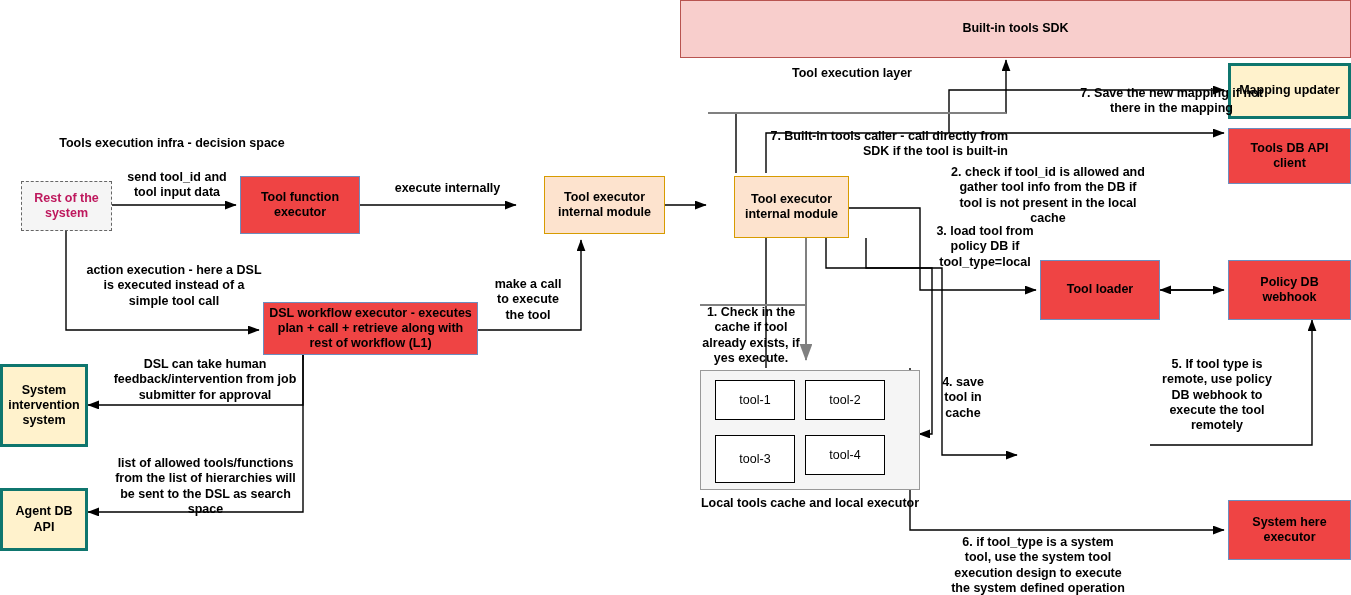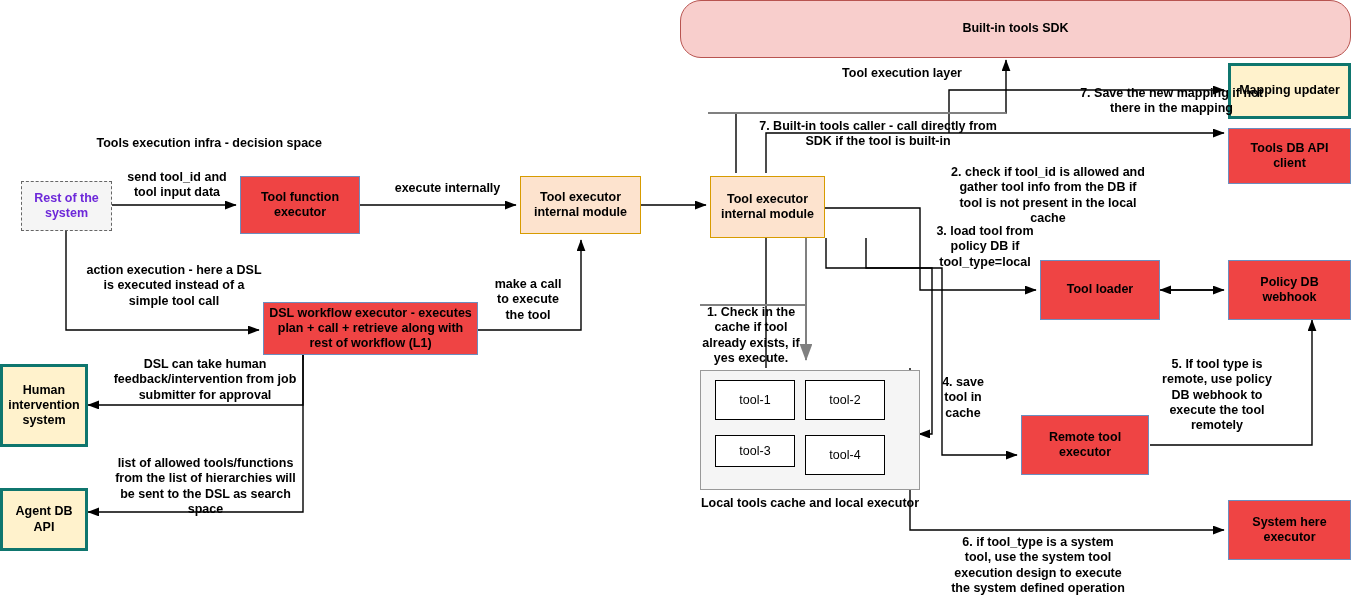--- a/index.html
+++ b/index.html
@@ -1,29 +1,29 @@
 <!DOCTYPE html>
 <html><head>
 <meta charset="utf-8">
 <style>
   html,body{margin:0;padding:0;background:#ffffff;}
   body{width:1351px;height:595px;font-family:"Liberation Sans",sans-serif;}
   #stage{position:relative;width:1351px;height:595px;overflow:hidden;background:#fff;}
   .node{position:absolute;box-sizing:border-box;display:flex;align-items:center;justify-content:center;
         text-align:center;font-weight:bold;font-size:12.5px;line-height:1.22;color:#000;padding:2px 4px;}
   .blue{background:#ef4444;border:1px solid #6c8ebf;}
-  .orange{background:#fde3ce;border:1px solid #d79b00;}
+  .orange{background:#fde3ce;border:1px solid #d79b00;margin-left:24px;}
   .yellow{background:#fff2cc;border:3px solid #0f766e;}
   .pink{background:#f8cecc;border:1px solid #b85450;}
-  .gray-dashed{background:#f5f5f5;border:1.5px dashed #666;color:#6d28d9;}
+  .gray-dashed{background:#f5f5f5;border:1.5px dashed #666;color:#be185d;}
   .cachebox{background:#f5f5f5;border:1px solid #999;}
   .toolchip{position:absolute;box-sizing:border-box;background:#ffffff;border:1.5px solid #000;
             display:flex;align-items:center;justify-content:center;font-weight:normal;font-size:12.5px;color:#000;}
   .lbl{position:absolute;font-weight:bold;font-size:12.5px;line-height:1.22;color:#000;text-align:center;}
-  .lbl.left{text-align:right;}
+  .lbl.left{text-align:center;}
   svg.wires{position:absolute;left:0;top:0;width:1351px;height:595px;pointer-events:none;}
 </style>
 </head>
 <body>
 
 <div id="stage">
 
   <svg class="wires" viewBox="0 0 1351 595">
     <defs>
       <marker id="ah" markerWidth="9" markerHeight="9" refX="8" refY="3.2" orient="auto" markerUnits="strokeWidth">
@@ -97,63 +97,60 @@
 
   <div class="node orange" style="left:710px;top:176px;width:115px;height:62px;">
     <span>Tool executor internal module</span>
   </div>
 
   <div class="node blue" style="left:263px;top:302px;width:215px;height:53px;">
     <span>DSL workflow executor - executes plan + call + retrieve along with rest of workflow (L1)</span>
   </div>
 
   <div class="node yellow" style="left:0px;top:364px;width:88px;height:83px;">
-    <span>Human intervention system</span>
+    <span>System intervention system</span>
   </div>
 
   <div class="node yellow" style="left:0px;top:488px;width:88px;height:63px;">
     <span>Agent DB API</span>
   </div>
 
-  <div class="node pink" style="left:680px;top:0px;width:671px;height:58px;border-radius:21px;">
+  <div class="node pink" style="left:680px;top:0px;width:671px;height:58px;">
     <span>Built-in tools SDK</span>
   </div>
 
   <div class="node yellow" style="left:1228px;top:63px;width:123px;height:56px;">
     <span>Mapping updater</span>
   </div>
 
   <div class="node blue" style="left:1228px;top:128px;width:123px;height:56px;">
     <span>Tools DB API client</span>
   </div>
 
   <div class="node blue" style="left:1040px;top:260px;width:120px;height:60px;">
     <span>Tool loader</span>
   </div>
 
   <div class="node blue" style="left:1228px;top:260px;width:123px;height:60px;">
     <span>Policy DB webhook</span>
   </div>
 
-  <div class="node blue" style="left:1021px;top:415px;width:128px;height:60px;">
-    <span>Remote tool executor</span>
-  </div>
 
   <div class="node blue" style="left:1228px;top:500px;width:123px;height:60px;">
     <span>System here executor</span>
   </div>
 
   <div class="node cachebox" style="left:700px;top:370px;width:220px;height:120px;"></div>
   <div class="toolchip" style="left:715px;top:380px;width:80px;height:40px;">
     <span>tool-1</span>
   </div>
   <div class="toolchip" style="left:805px;top:380px;width:80px;height:40px;">
     <span>tool-2</span>
   </div>
-  <div class="toolchip" style="left:715px;top:435px;width:80px;height:32px;">
+  <div class="toolchip" style="left:715px;top:435px;width:80px;height:48px;">
     <span>tool-3</span>
   </div>
   <div class="toolchip" style="left:805px;top:435px;width:80px;height:40px;">
     <span>tool-4</span>
   </div>
   <div class="lbl" style="left:700px;top:496px;width:220px;">Local tools cache and local executor</div>
 
   <div class="lbl left" style="left:22px;top:136px;width:300px;">Tools execution infra - decision space</div>
 
   <div class="lbl left" style="left:742px;top:66px;width:220px;">Tool execution layer</div>
@@ -175,17 +172,17 @@
   <div class="lbl" style="left:948px;top:165px;width:200px;">2. check if tool_id is allowed and gather tool info from the DB if tool is not present in the local cache</div>
 
   <div class="lbl" style="left:930px;top:224px;width:110px;">3. load tool from policy DB if tool_type=local</div>
 
   <div class="lbl" style="left:932px;top:333px;width:62px;margin-top:42px;">4. save tool in cache</div>
 
   <div class="lbl" style="left:1152px;top:357px;width:130px;">5. If tool type is remote, use policy DB webhook to execute the tool remotely</div>
 
   <div class="lbl" style="left:948px;top:535px;width:180px;">6. if tool_type is a system tool, use the system tool execution design to execute the system defined operation</div>
 
-  <div class="lbl" style="left:748px;top:119px;width:260px;">7. Built-in tools caller - call directly from SDK if the tool is built-in</div>
+  <div class="lbl" style="left:748px;top:129px;width:260px;text-align:right;">7. Built-in tools caller - call directly from SDK if the tool is built-in</div>
 
   <div class="lbl" style="left:1074px;top:86px;width:195px;">7. Save the new mapping if not there in the mapping</div>
 
 </div>
 
 </body></html>

